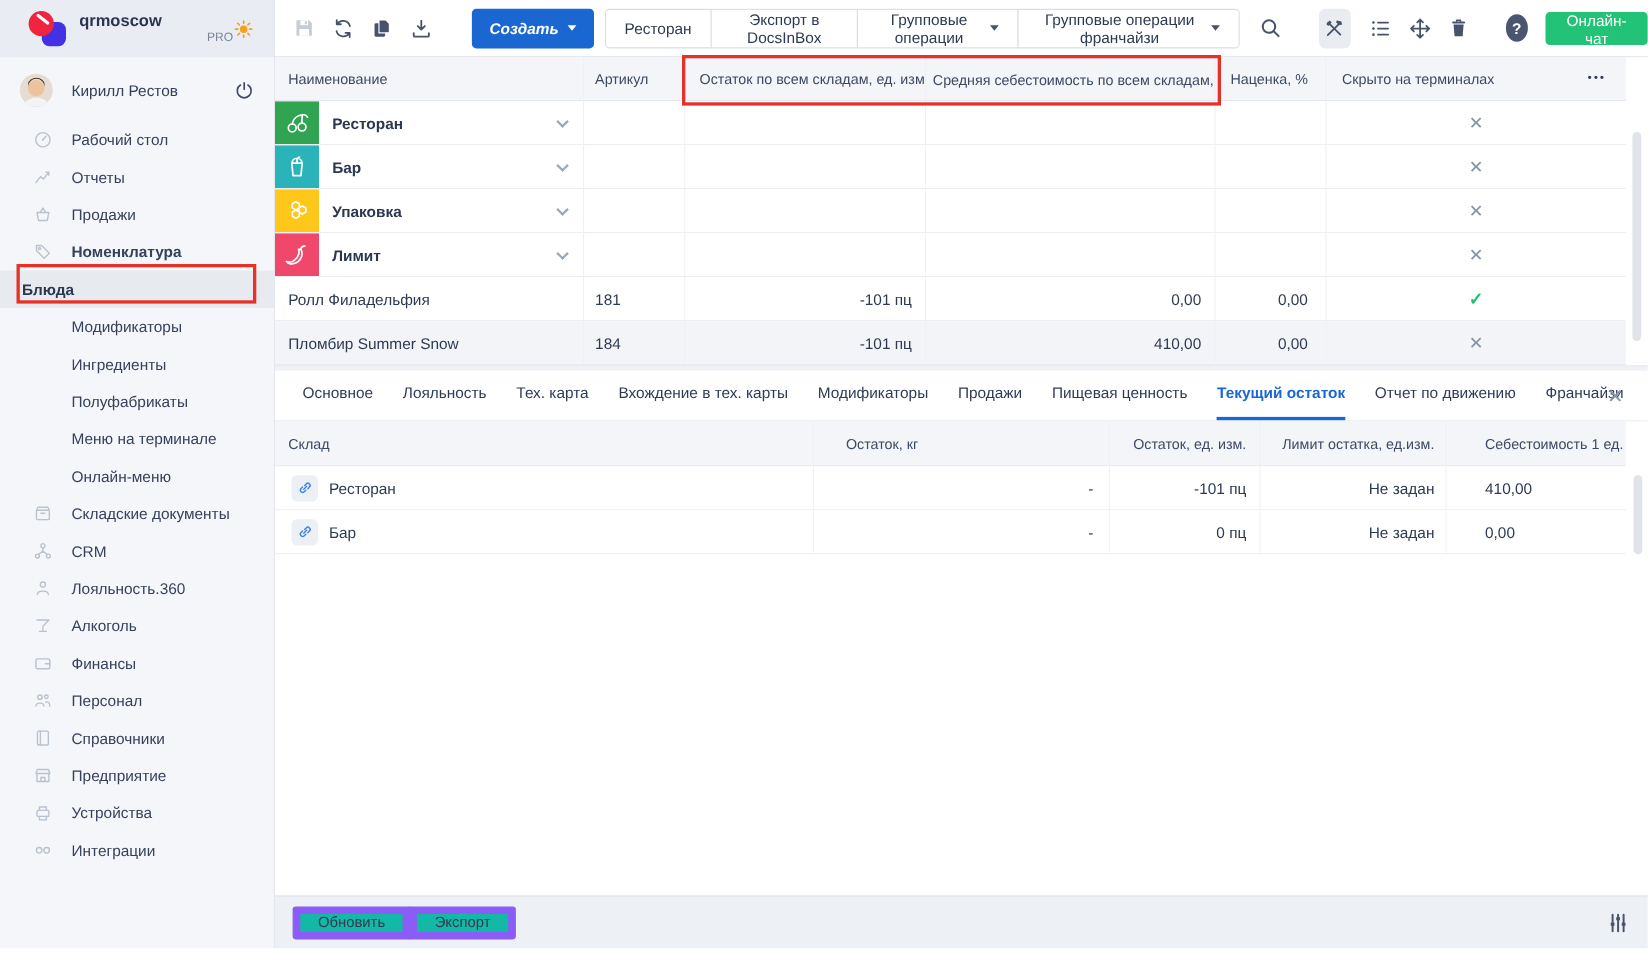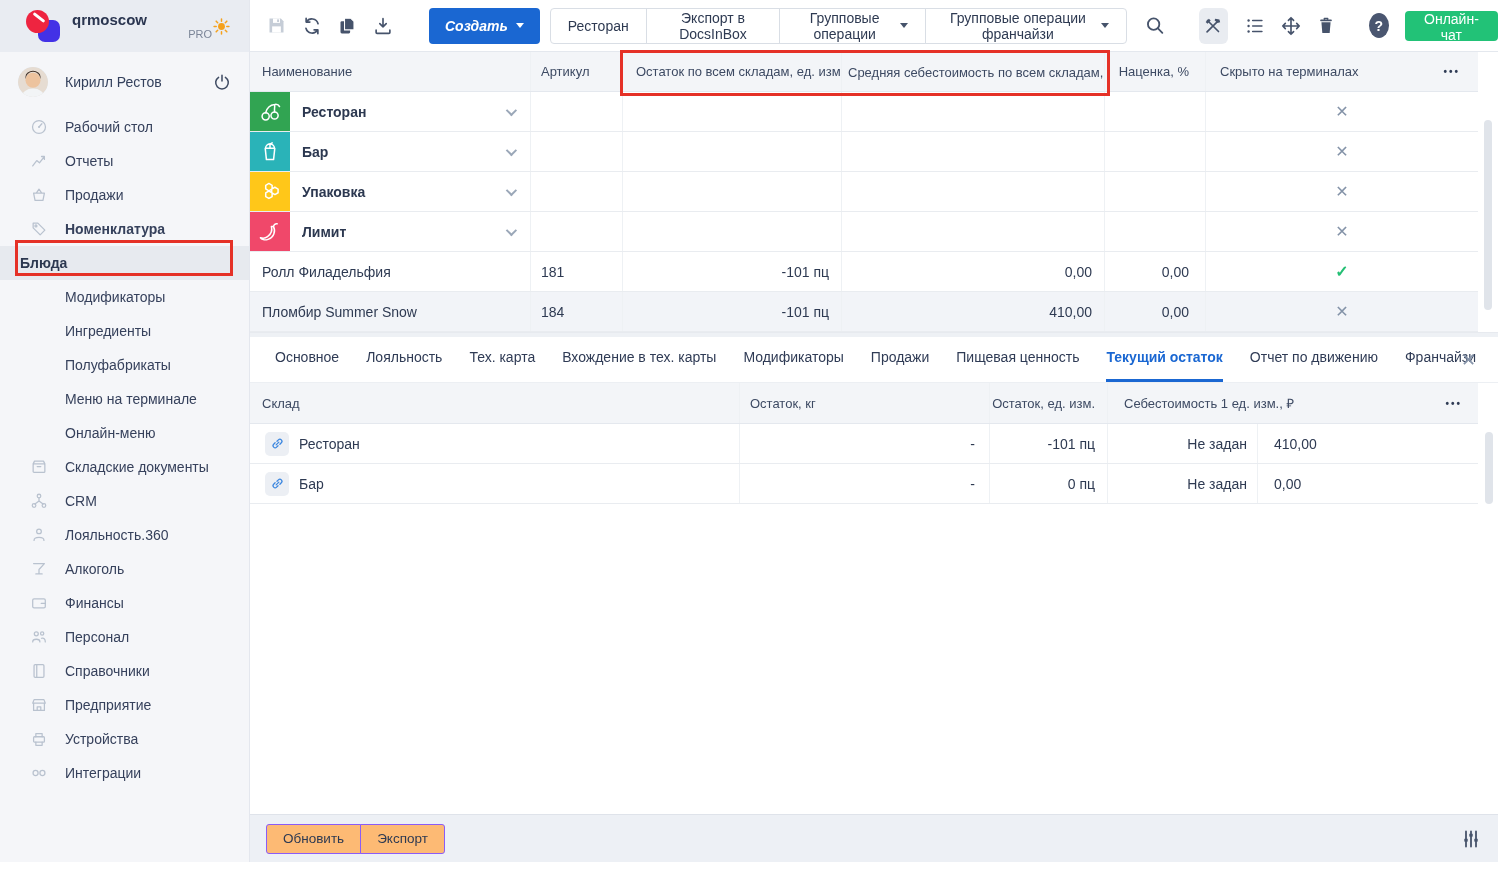--- a/index.html
+++ b/index.html
@@ -87,39 +87,39 @@
   .vscroll { position:absolute; width:8px; background:#e0e4ea; border-radius:4px; z-index:4; }
   .main-scroll { right:6px; top:120px; height:190px; }
   .detail-scroll { right:5px; top:432px; height:72px; }
 
   
   .panel-gap { height:5px; background:#eef1f5; border-top:1px solid #e7eaef; }
   .tabs { height:46px; display:flex; align-items:flex-end; padding-left:25px; position:relative; border-bottom:1px solid #eceff3; width:1248px; }
   .tab { font-size:14px; color:#2f3b55; margin-right:27px; padding-bottom:14px; cursor:pointer; border-bottom:3px solid transparent; white-space:nowrap; }
   .tab.active { color:#1a67d2; font-weight:600; border-bottom-color:#1a67d2; }
   .tabs-close { position:absolute; right:22px; top:12px; font-size:18px; color:#8795aa; cursor:pointer; }
-  .d-row { display:flex; height:40px; border-bottom:1px solid #e9ecf0; background:#fff; width:1228px; }
+  .d-row { display:flex; height:40px; border-bottom:1px solid #e9ecf0; background:#fff; width:1228px;gap:19px; }
   .d-row.head { background:#f3f5f8; height:41px; border-bottom:1px solid #e4e8ee; }
   .d-row.head .cell { font-size:13px; color:#3d4a63; }
   .d-wh { width:490px; padding-left:12px; }
   .d-kg { width:250px; justify-content:flex-end; padding-right:14px; }
   .d-units { width:118px; justify-content:flex-end; padding-right:12px; }
   .d-limit { width:150px; justify-content:flex-end; padding-right:10px; }
   .d-cost { flex:1; border-right:none; padding-left:16px; }
   .d-cost.head-flex { justify-content:space-between; padding-right:16px; }
   .link-box { width:24px; height:24px; border-radius:5px; background:#eceff4; display:flex; align-items:center; justify-content:center; margin-left:3px; cursor:pointer; }
   .lnk { stroke:#3c87e0; fill:none; stroke-width:1.7; stroke-linecap:round; }
   .wh-name { margin-left:10px; }
 
   .white-fill { flex:1; background:#fff; }
 
   
   .bottombar { height:48px; flex:0 0 48px; background:#edf0f5; border-top:1px solid #dfe3ea; display:flex; align-items:center; padding:0 16px; position:relative; }
   .bb-group { display:flex; }
-  .bb-group button { height:30px; padding:0 16px; background:#fdba74; border:1px solid #8b5cf6; font-size:13.5px; font-family:inherit; color:#2e3a52; margin-left:-1px; cursor:pointer; }
+  .bb-group button { height:30px; padding:0 16px; background:#14b8a6; border:7px solid #8b5cf6; font-size:13.5px; font-family:inherit; color:#2e3a52; margin-left:-1px; cursor:pointer; }
   .bb-group button:first-child { border-radius:3px 0 0 3px; margin-left:0; }
   .bb-group button:last-child { border-radius:0 3px 3px 0; }
   .sliders { margin-left:auto; cursor:pointer; display:flex; }
 </style>
 </head>
 <body>
 
 <div class="screen">
 
   <aside class="sidebar">
@@ -524,20 +524,21 @@
       <span class="tab">Отчет по движению</span>
       <span class="tab">Франчайзи</span>
 
       <span class="tabs-close">✕</span>
     </div>
 
     <div class="d-row head">
       <div class="cell d-wh">Склад</div>
       <div class="cell d-kg" style="justify-content:flex-start;padding-left:10px">Остаток, кг</div>
       <div class="cell d-units">Остаток, ед. изм.</div>
+      <div class="cell d-limit">Лимит остатка, ед.изм.</div>
       <div class="cell d-cost head-flex">
         <span>Себестоимость 1 ед. изм., ₽</span>
         <span class="ellipsis">•••</span>
       </div>
     </div>
 
     <div class="d-row">
       <div class="cell d-wh">
         <span class="link-box">
           <svg width="15" height="15" viewBox="0 0 20 20">

